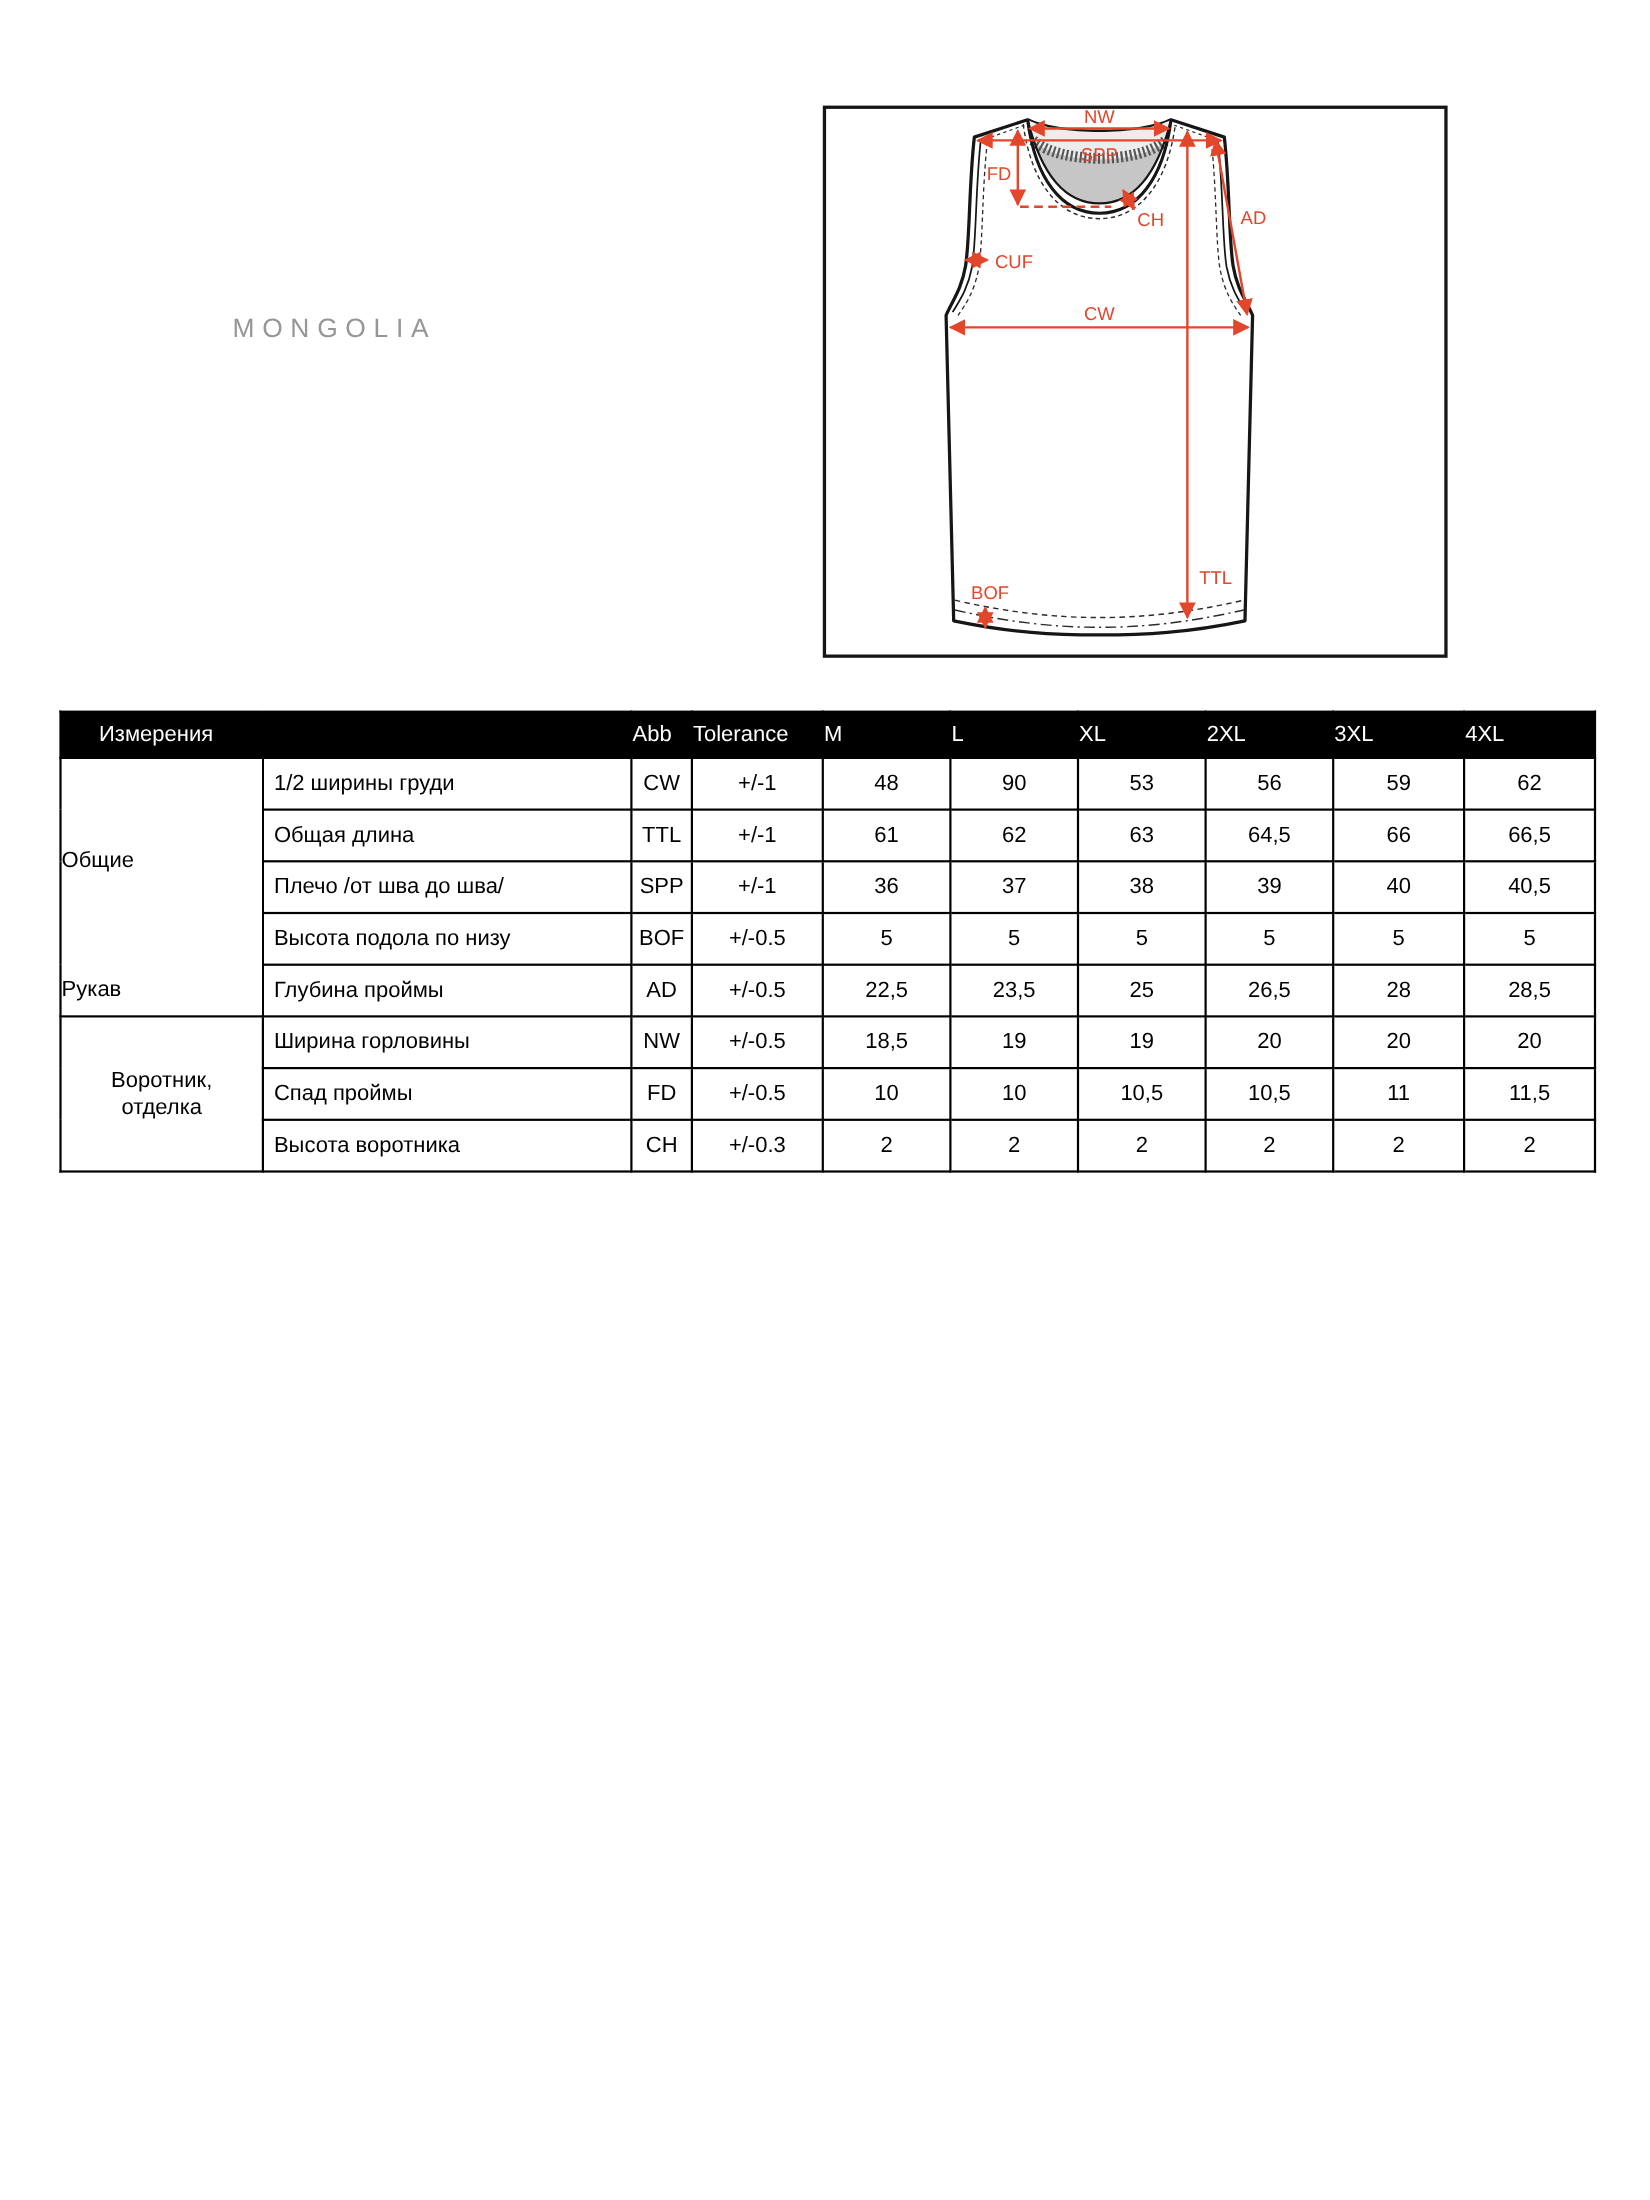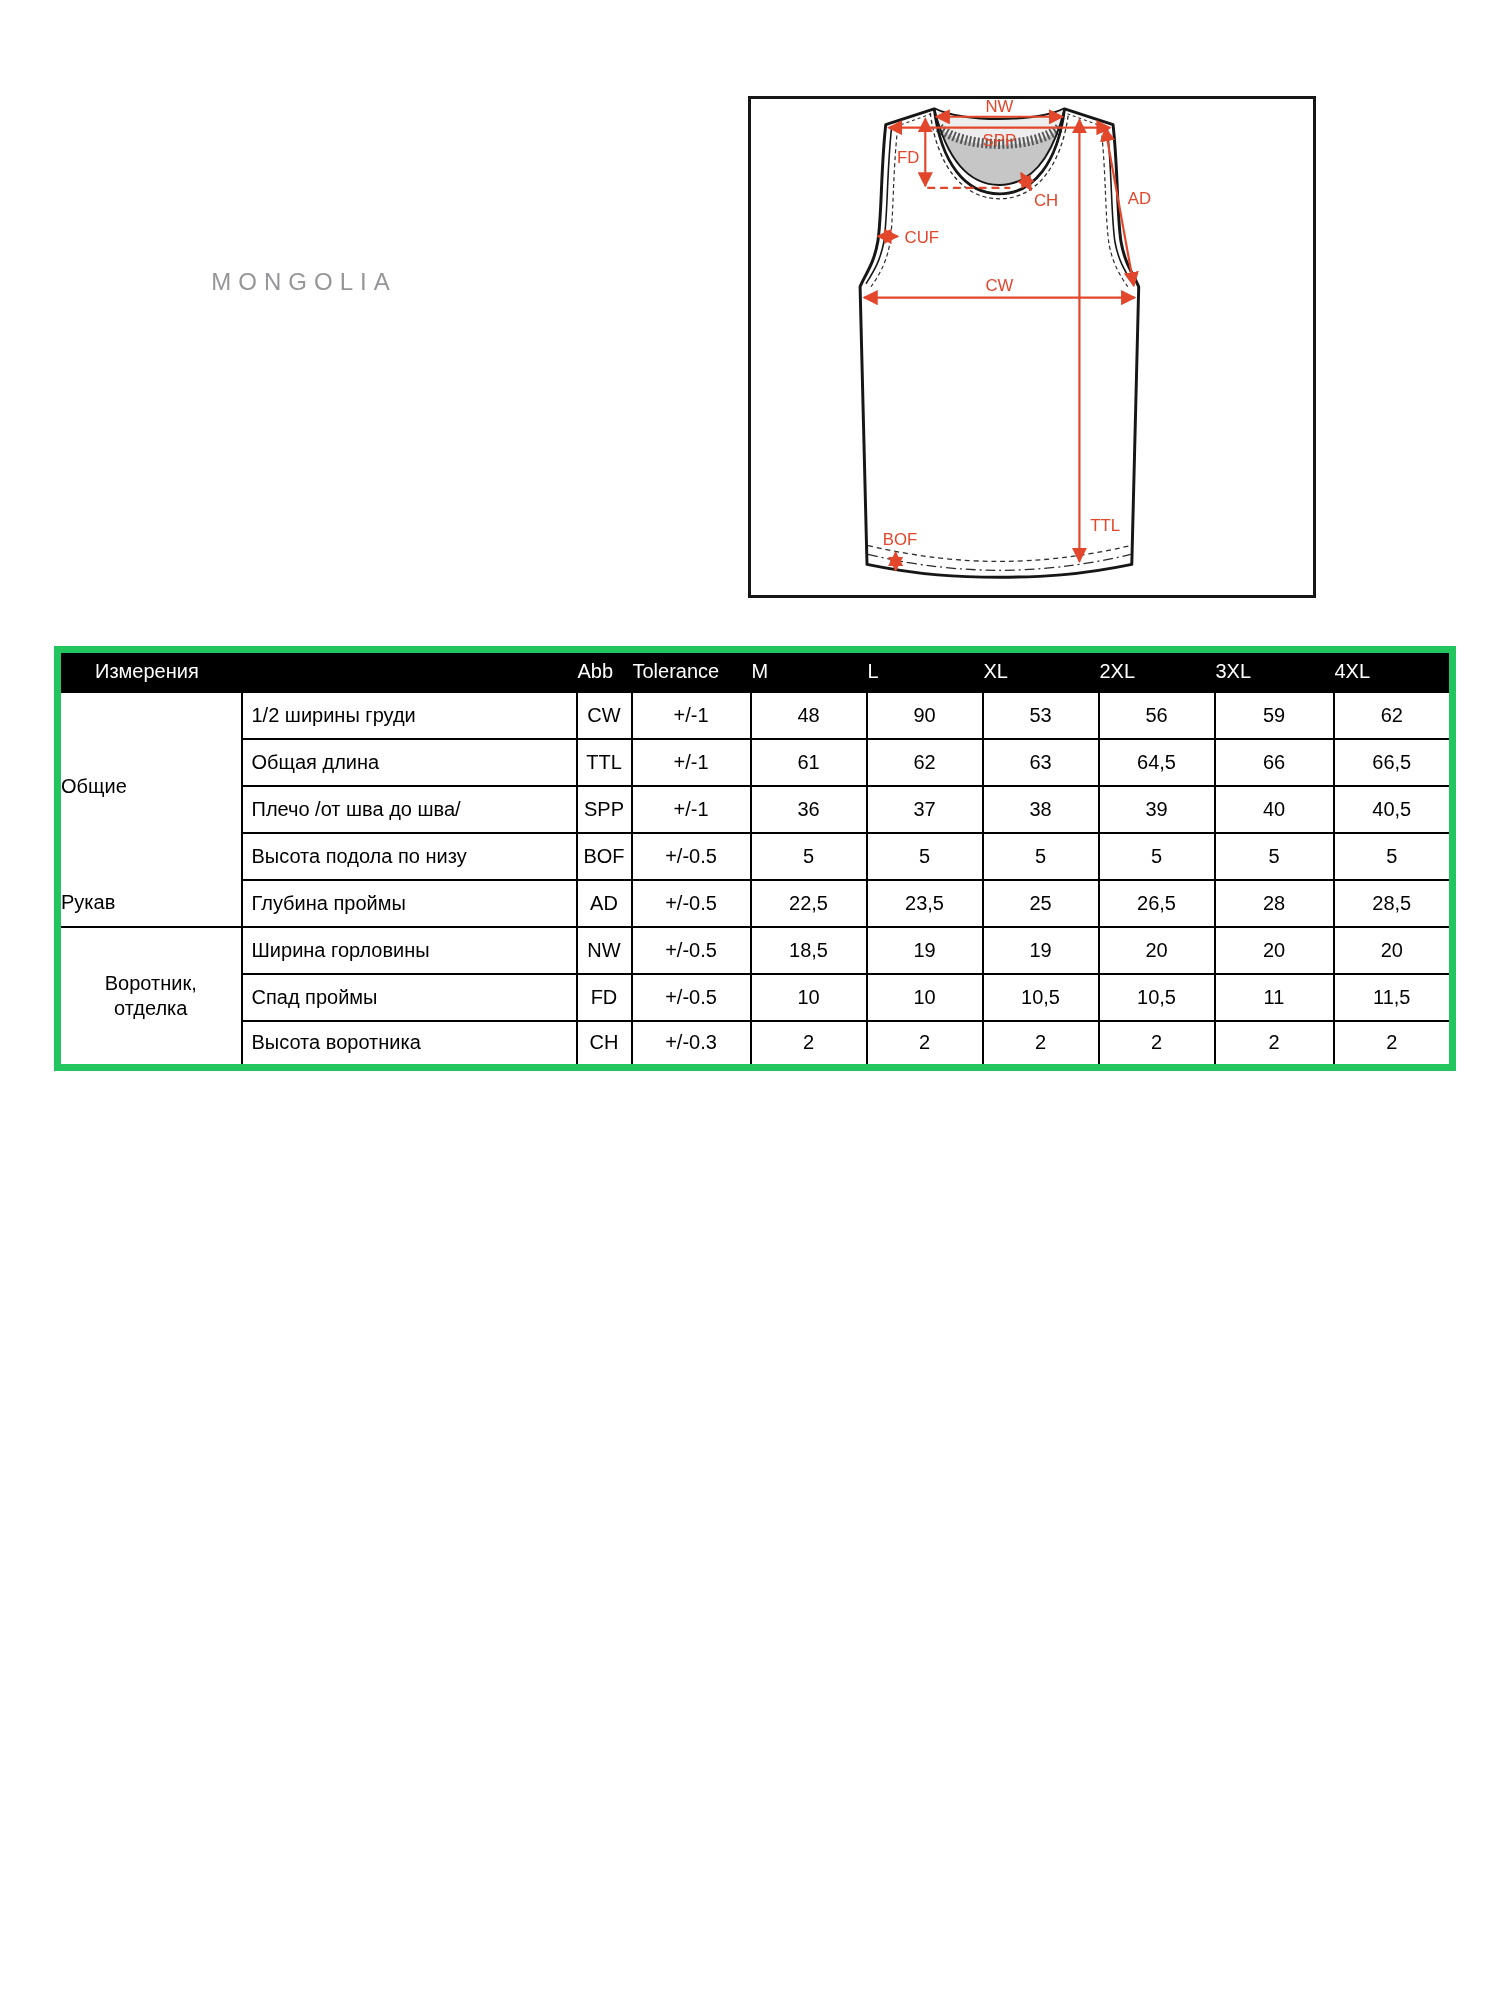--- a/index.html
+++ b/index.html
@@ -8,34 +8,34 @@
     width:1500px; height:2000px; position:relative;
     font-family:"Liberation Sans", sans-serif; color:#000;
   }
   
   .logo { position:absolute; left:122px; top:268px; width:364px; text-align:center; }
   .logo-main {
     font-size:90px; line-height:1.0; letter-spacing:7px;
     color:#8e8e91; font-weight:400; white-space:nowrap;
   }
   .logo-sub {
-    margin-top:0; font-size:24px; letter-spacing:7px;
+    margin-top:17px; font-size:24px; letter-spacing:7px;
     color:#96969a; font-weight:400; white-space:nowrap;
   }
   
   .frame {
     position:absolute; left:748px; top:96px; width:568px; height:502px;
     border:3px solid #161616; background:#fff;
   }
   .frame svg { width:100%; height:100%; display:block; }
   
   table.size-table {
     position:absolute; left:54px; top:646px; width:1395px;
     border-collapse:collapse; table-layout:fixed;
-    font-size:20px; border:7px solid #22c55e;
+    font-size:20px; border:1px solid #22c55e;
   }
   .size-table th, .size-table td { border:2px solid #000; }
   .size-table thead th {
     background:#000; color:#fff; font-weight:400; height:42px;
     text-align:left; vertical-align:middle;
   }
   .size-table thead th.meas-h { text-align:left; padding-left:34px; }
   .size-table tbody td {
     height:47px; background:#fff; text-align:center; vertical-align:middle;
   }

